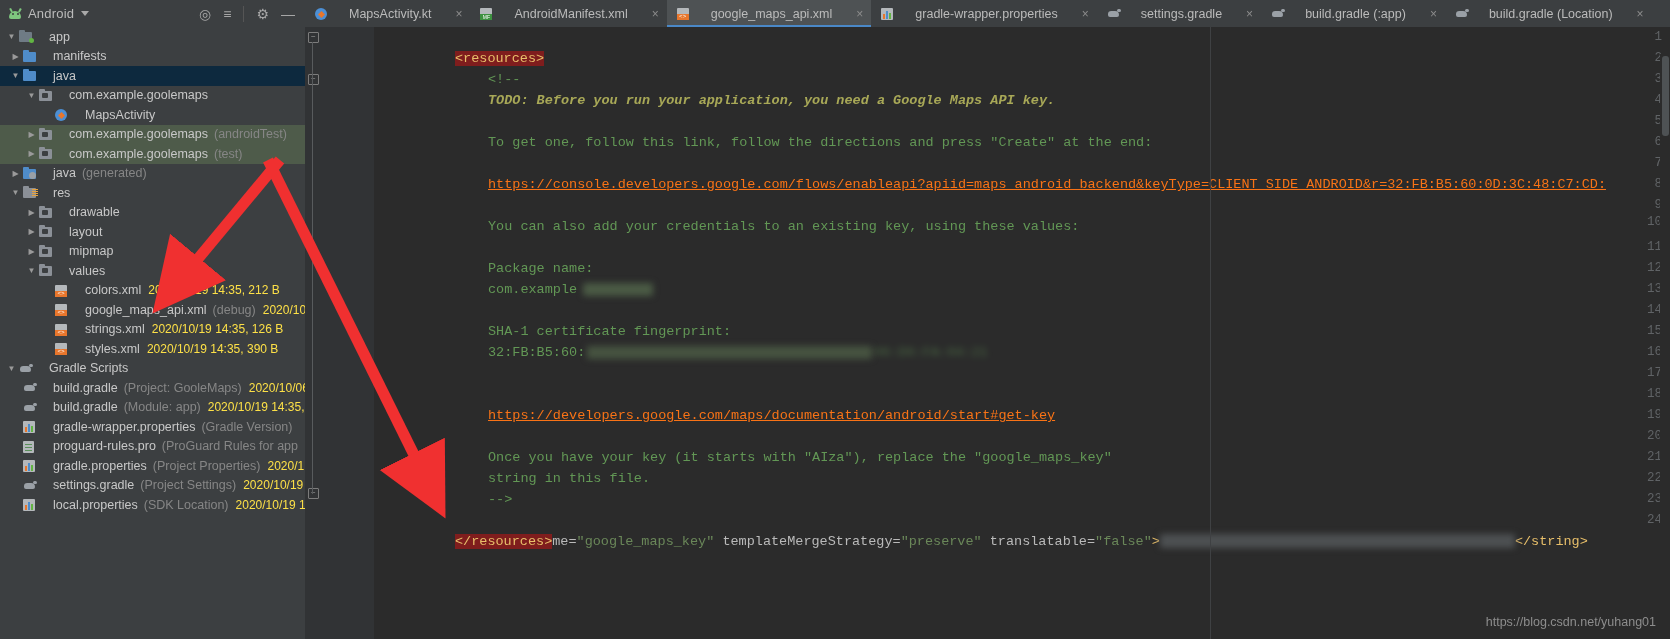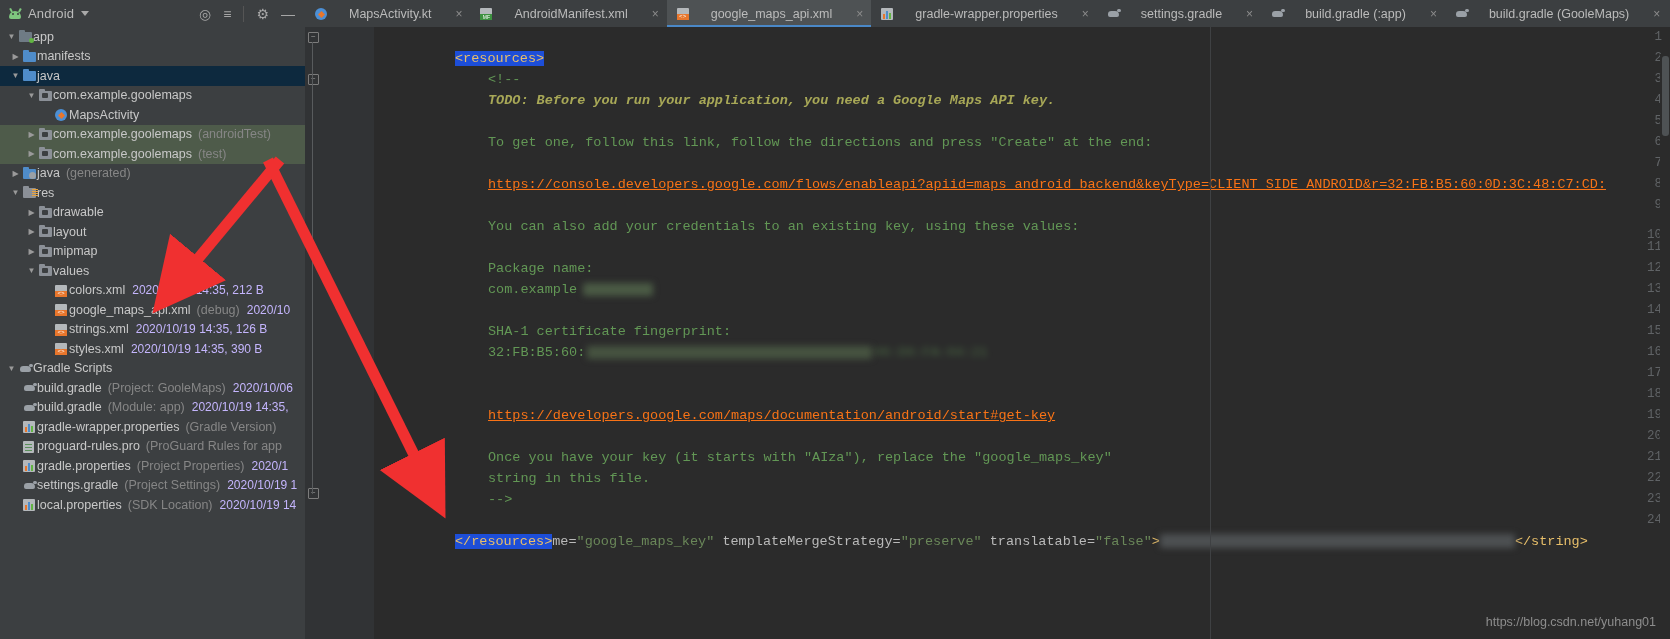--- a/index.html
+++ b/index.html
@@ -20,23 +20,23 @@
   .caret-dn{width:0;height:0;border-left:4px solid transparent;border-right:4px solid transparent;border-top:5px solid #a9a9a9;margin-left:7px;}
   .sb-tools{margin-left:auto;display:flex;align-items:center;gap:12px;padding-right:10px;}
   .icn{color:#a6a6a6;font-size:14px;line-height:1;}
   .vsep{width:1px;height:16px;background:#555;}
 
   .tree{position:relative;font-size:12.5px;color:#c8c8c8;user-select:none;}
   .row{display:flex;align-items:center;height:19.5px;white-space:nowrap;padding-left:6px;}
   .row.sel{background:#0d293e;}
   .row.green{background:#4e5b4a;}
   .arrow{width:11px;display:inline-block;text-align:center;color:#9a9a9a;font-size:8px;flex:0 0 11px;}
-  .lbl{margin-left:0;}
+  .lbl{margin-left:16px;}
   .dim{color:#868686;margin-left:6px;}
-  .meta{color:#c4b5fd;margin-left:7px;font-size:12px;}
+  .meta{color:#fde047;margin-left:7px;font-size:12px;}
   .ind1{padding-left:10px;} .ind2{padding-left:26px;} .ind3{padding-left:42px;}
 
   
   .ico{width:14px;height:13px;flex:0 0 14px;position:relative;margin-left:2px;display:inline-block;}
   .fold{position:absolute;left:0;top:2px;width:13px;height:10px;background:#4f8cc9;border-radius:1px;}
   .fold:before{content:"";position:absolute;left:0;top:-2px;width:6px;height:3px;background:#4f8cc9;border-radius:1px 1px 0 0;}
   .fold.app{background:#6f7b85;}
   .fold.app:before{background:#6f7b85;}
   .fold.gry{background:#8b9097;}
   .fold.gry:before{background:#8b9097;}
@@ -79,21 +79,21 @@
   .foldmark{position:absolute;left:3px;width:9px;height:9px;border:1px solid #7c7c7c;border-radius:1px;color:#9a9a9a;font-size:8px;line-height:8px;text-align:center;font-family:"Liberation Mono",monospace;background:#313335;}
   .fline{position:absolute;left:7px;width:1px;background:#585b5d;}
   .codelines{position:absolute;left:69px;top:0;right:0;height:100%;font-family:"Liberation Mono",monospace;font-size:13.5px;white-space:pre;}
   .ln{position:absolute;left:0;height:21px;line-height:21px;}
   .tagc{color:#e8bf6a;}
   .attr{color:#bababa;}
   .val{color:#6a8759;}
   .cmt{color:#629755;}
   .todo{color:#a8a857;font-style:italic;font-weight:bold;}
   .link{color:#f97316;text-decoration:underline;}
-  .hl{background:#1d4ed8;}
+  .hl{background:#7f1d1d;}
   .blur{display:inline-block;vertical-align:middle;border-radius:2px;filter:blur(3px);}
   .rmargin{position:absolute;top:0;bottom:0;width:1px;background:#3f4143;}
   .scroll-v{position:absolute;right:0;top:27px;width:10px;bottom:0;background:#2b2b2b;}
   .thumb{position:absolute;right:1px;top:2px;width:7px;height:80px;background:#4e5254;border-radius:3px;}
   .watermark{position:absolute;right:14px;bottom:10px;color:#8d8d8d;font-size:12.5px;}
 
   
   .arrows{position:absolute;left:0;top:0;width:1670px;height:639px;pointer-events:none;}
 </style>
 </head>
@@ -406,40 +406,40 @@
           <span>build.gradle (:app)</span>
           <span class="tabx">×</span>
         </div>
         <div class="tab">
           <span class="tabico">
             <span class="gr">
               <span class="b"></span>
               <span class="t"></span>
             </span>
           </span>
-          <span>build.gradle (GooleMaps)</span>
+          <span>build.gradle (Location)</span>
           <span class="tabx">×</span>
         </div>
       </div>
 
     <div class="codearea">
       <div class="gutter"></div>
       <div class="foldcol"></div>
 
       <div id="gutnums">
           <div class="gutnum" style="top: 0px; line-height: 21px;">1</div>
           <div class="gutnum" style="top: 21px; line-height: 21px;">2</div>
           <div class="gutnum" style="top: 42px; line-height: 21px;">3</div>
           <div class="gutnum" style="top: 63px; line-height: 21px;">4</div>
           <div class="gutnum" style="top: 84px; line-height: 21px;">5</div>
           <div class="gutnum" style="top: 105px; line-height: 21px;">6</div>
           <div class="gutnum" style="top: 126px; line-height: 21px;">7</div>
           <div class="gutnum" style="top: 147px; line-height: 21px;">8</div>
           <div class="gutnum" style="top: 168px; line-height: 21px;">9</div>
-          <div class="gutnum" style="top: 198px; line-height: 21px;">10</div>
+          <div class="gutnum" style="top: 185px; line-height: 21px;">10</div>
           <div class="gutnum" style="top: 210px; line-height: 21px;">11</div>
           <div class="gutnum" style="top: 231px; line-height: 21px;">12</div>
           <div class="gutnum" style="top: 252px; line-height: 21px;">13</div>
           <div class="gutnum" style="top: 273px; line-height: 21px;">14</div>
           <div class="gutnum" style="top: 294px; line-height: 21px;">15</div>
           <div class="gutnum" style="top: 315px; line-height: 21px;">16</div>
           <div class="gutnum" style="top: 336px; line-height: 21px;">17</div>
           <div class="gutnum" style="top: 357px; line-height: 21px;">18</div>
           <div class="gutnum" style="top: 378px; line-height: 21px;">19</div>
           <div class="gutnum" style="top: 399px; line-height: 21px;">20</div>

